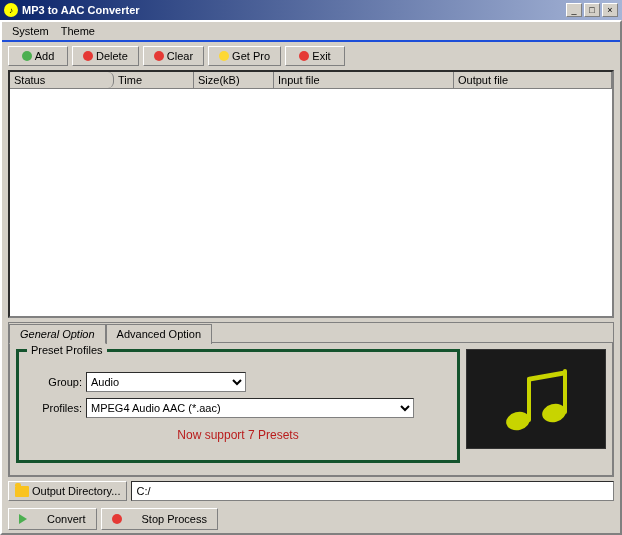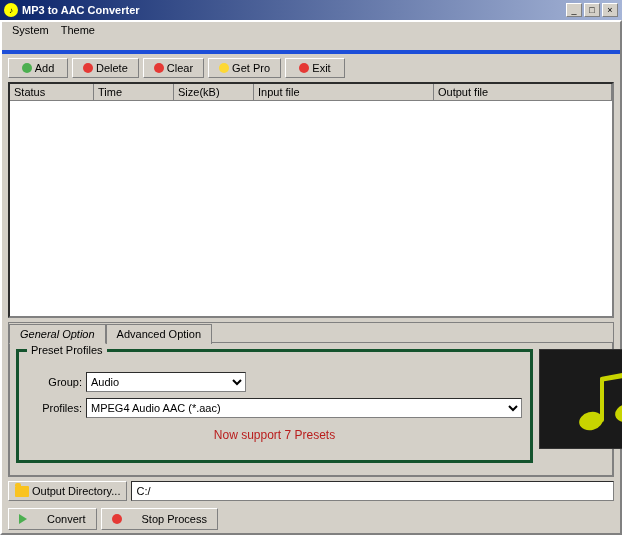--- a/index.html
+++ b/index.html
@@ -53,24 +53,25 @@
       align-items: center;
       justify-content: center;
       font-size: 9px;
       cursor: pointer;
       color: #000;
     }
 
     
     .menu-bar {
       background: #d4d0c8;
-      height: 32px;
-      display: flex;
+      height: 20px;
+      display: flex;
+      align-items: center;
       padding: 0 4px;
-      border-bottom: 4px solid #1d4ed8;
+      border-bottom: 2px solid #1d4ed8;
     }
     .menu-item {
       padding: 2px 6px;
       font-size: 11px;
       cursor: pointer;
     }
 
     
     .main-window {
       background: #d4d0c8;
@@ -120,21 +121,21 @@
       border-bottom: 1px solid #808080;
       position: sticky;
       top: 0;
     }
     .file-list-header-cell {
       padding: 2px 4px;
       border-right: 1px solid #808080;
       font-size: 11px;
       font-weight: normal;
     }
-    .col-status { width: 84px; }
+    .col-status { width: 104px; border-radius: 6px; }
     .col-time { width: 80px; }
     .col-size { width: 80px; }
     .col-input { width: 180px; }
     .col-output { flex: 1; }
 
     
     .options-area {
       margin: 4px 6px 0 6px;
       border: 1px solid #808080;
       background: #d4d0c8;
@@ -193,21 +194,21 @@
       min-width: 55px;
       text-align: right;
     }
     select {
       height: 20px;
       font-size: 11px;
       background: white;
       border: 1px inset #808080;
     }
     .select-group { width: 160px; }
-    .select-profile { width: 436px; }
+    .select-profile { width: 328px; }
 
     .preset-content-row {
       display: flex;
       gap: 6px;
     }
     .preset-left {
       flex: 1;
     }
     .preset-right {
       width: 140px;

